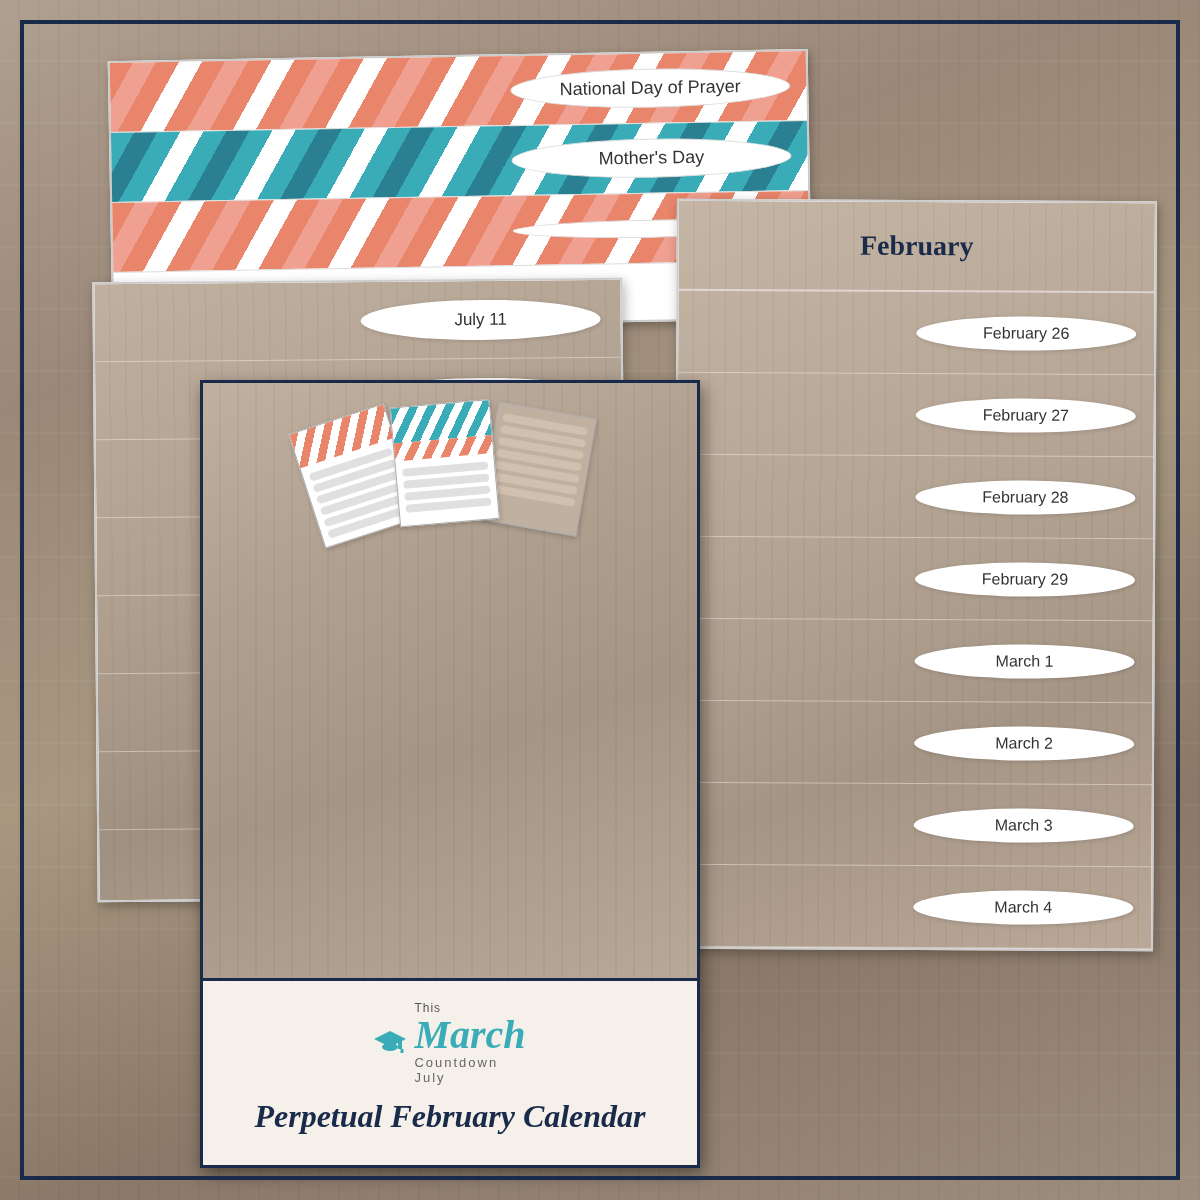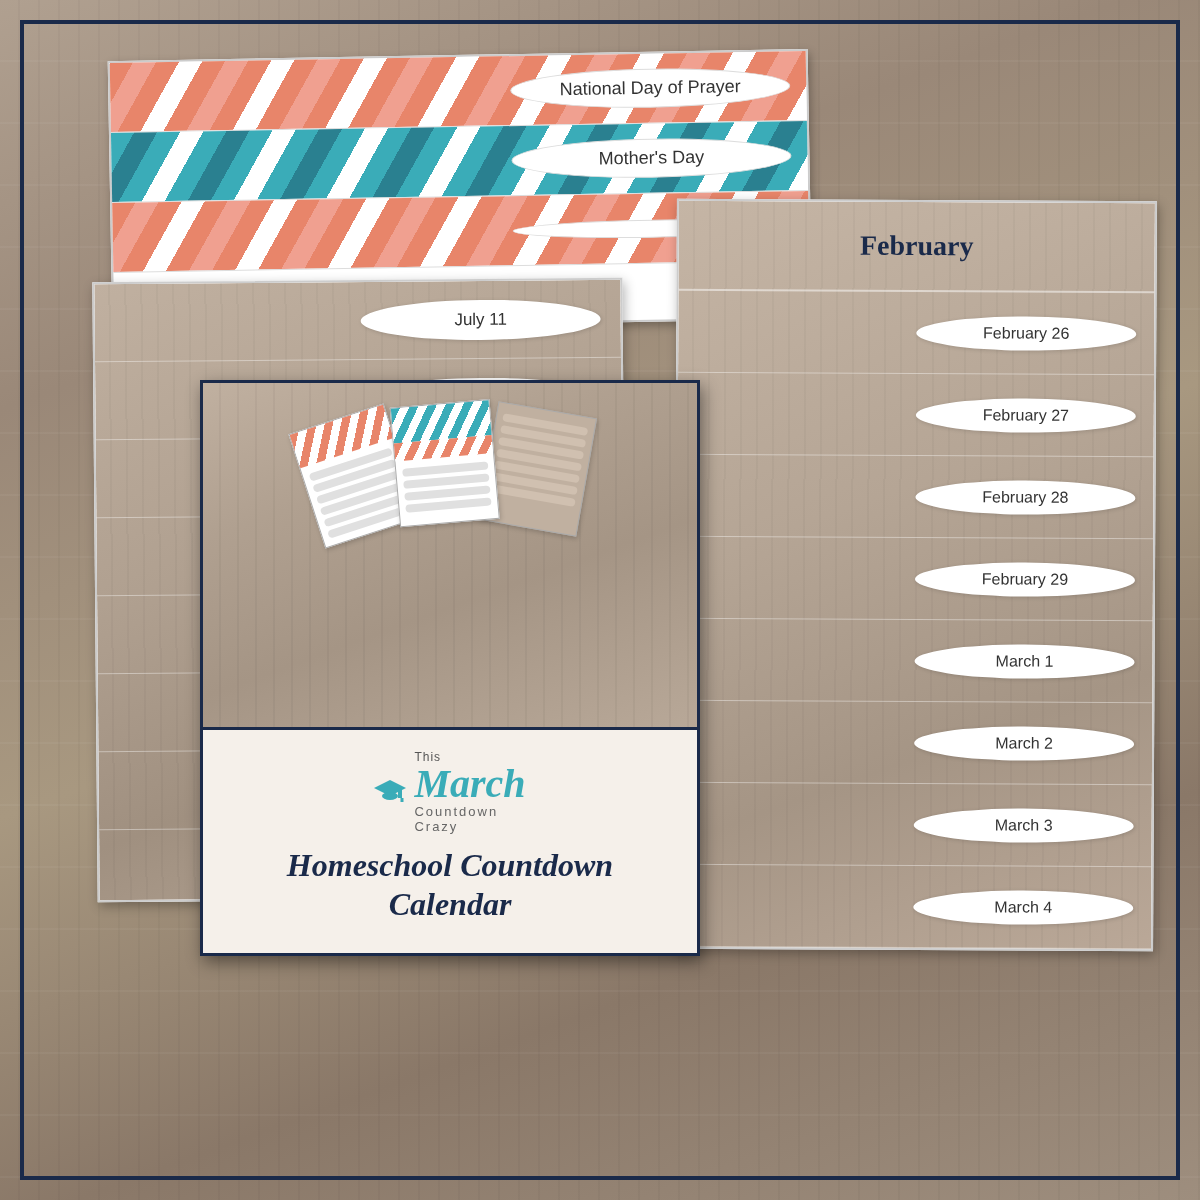--- a/index.html
+++ b/index.html
@@ -225,21 +225,21 @@
       text-align: center;
       box-shadow: 1px 1px 4px rgba(0,0,0,0.15);
     }
 
     
     .card-cover {
       position: absolute;
       top: 380px;
       left: 200px;
       width: 500px;
-      height: 576px;
+      height: 788px;
       background: white;
       border: 3px solid #1a2a4a;
       box-shadow: 3px 6px 16px rgba(0,0,0,0.45);
       z-index: 6;
       display: flex;
       flex-direction: column;
       overflow: hidden;
     }
 
     .cover-wood {
@@ -462,19 +462,19 @@
         <svg width="32" height="28" viewBox="0 0 32 28">
           <polygon points="16,2 32,10 16,18 0,10" fill="#3aacb8"></polygon>
           <rect x="24" y="10" width="4" height="10" fill="#3aacb8"></rect>
           <ellipse cx="16" cy="18" rx="8" ry="4" fill="#3aacb8"></ellipse>
           <line x1="28" y1="20" x2="28" y2="24" stroke="#3aacb8" stroke-width="3"></line>
         </svg>
         <div class="brand-group">
           <span style="font-size:12px; color:#555; font-family:Arial; letter-spacing:1px;">This</span>
           <span style="font-size:40px; color:#3aacb8; font-family:Georgia,serif; font-style:italic; line-height:1; font-weight:bold;">March</span>
           <span style="font-size:13px; color:#666; font-family:Arial; letter-spacing:2px;">Countdown</span>
-          <span style="font-size:13px; color:#666; font-family:Arial; letter-spacing:2px;">Crazy</span>
+          <span style="font-size:13px; color:#666; font-family:Arial; letter-spacing:2px;">July</span>
         </div>
       </div>
-      <div class="cover-title">Homeschool Countdown Calendar</div>
+      <div class="cover-title">Perpetual February Calendar</div>
     </div>
   </div>
 </div>
 
 </body></html>

